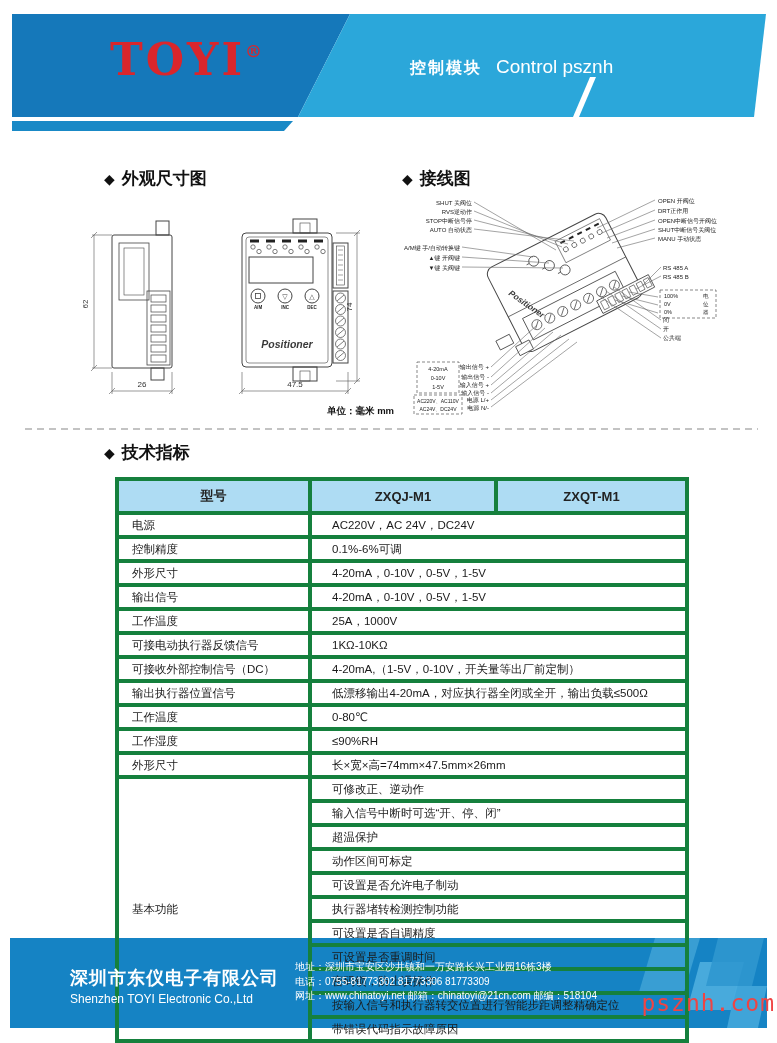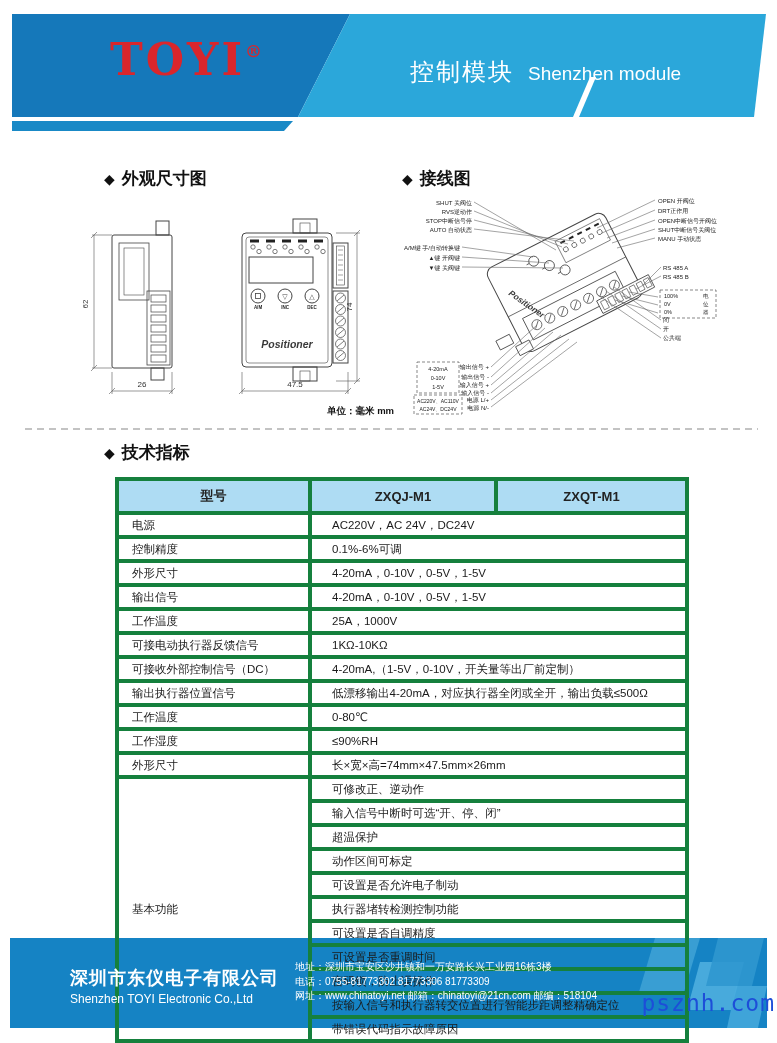--- a/index.html
+++ b/index.html
@@ -6,21 +6,21 @@
   #page{position:relative;width:777px;height:1043px;background:#fff;overflow:hidden;
         font-family:"Liberation Sans","DejaVu Sans",sans-serif;}
   #art{position:absolute;left:0;top:0;z-index:0;}
   .ov{position:absolute;z-index:2;}
 
   
   .logo{left:110px;top:38px;color:#d9262c;font-family:"DejaVu Serif","Liberation Serif",serif;
         font-weight:bold;font-size:44px;letter-spacing:3px;line-height:1;}
   .logo sup{font-size:17px;letter-spacing:0;vertical-align:18px;}
   .htitle{left:410px;top:56px;display:flex;align-items:baseline;gap:14px;color:#fff;}
-  .htitle .cn{font-size:24px;font-weight:normal;letter-spacing:2px;}
+  .htitle .cn{font-size:16px;font-weight:bold;letter-spacing:2px;}
   .htitle .en{font-size:19px;}
 
   
   .sect{font-size:17px;font-weight:bold;color:#111;display:flex;align-items:center;gap:7px;}
   .sect .dia{font-size:14px;}
   #h-dim{left:104px;top:167px;}
   #h-wire{left:402px;top:167px;}
   #h-spec{left:104px;top:441px;}
 
   
@@ -30,21 +30,21 @@
   #spec thead th{height:28px;font-size:13px;font-weight:bold;color:#222;text-align:center;}
   #spec td{height:18px;}
   td.lab{padding-left:13px;}
   td.val{padding-left:20px;}
   td.ctr{text-align:center;}
 
   
   .f-cn{left:70px;top:966px;color:#fff;font-size:18px;font-weight:bold;letter-spacing:1px;}
   .f-en{left:70px;top:992px;color:#fff;font-size:12px;}
   .f-contact{left:295px;top:960px;color:#fff;font-size:10px;line-height:14.5px;}
-  .watermark{right:2px;top:990px;color:#1d4ed8;font-family:"DejaVu Sans Mono","Liberation Mono",monospace;
+  .watermark{right:2px;top:990px;color:#ef4444;font-family:"DejaVu Sans Mono","Liberation Mono",monospace;
              font-size:23px;letter-spacing:1px;margin-left:28px;}
 </style>
 </head>
 <body>
 <div id="page">
 
 <svg id="art" width="777" height="1043" viewBox="0 0 777 1043">
 
   <g>
     <polygon points="12,14 350,14 298,117 12,117" fill="#1578ba"></polygon>
@@ -355,21 +355,21 @@
     <polygon points="700,962 744,962 731,1010 687,1010" fill="#55b4e2" opacity="0.8"></polygon>
     <polygon points="718,938 764,938 752,986 706,986" fill="#2f97cf" opacity="0.9"></polygon>
     <polygon points="736,986 767,986 758,1028 727,1028" fill="#4aadde" opacity="0.8"></polygon>
   </g>
 </svg>
 
 <div class="ov logo"><span>TOYI</span><sup>®</sup></div>
 
 <div class="ov htitle">
   <span class="cn">控制模块</span>
-  <span class="en">Shenzhen module</span>
+  <span class="en">Control psznh</span>
 </div>
 
 <div class="ov sect" id="h-dim">
   <span class="dia">◆</span>
   <span>外观尺寸图</span>
 </div>
 <div class="ov sect" id="h-wire">
   <span class="dia">◆</span>
   <span>接线图</span>
 </div>

